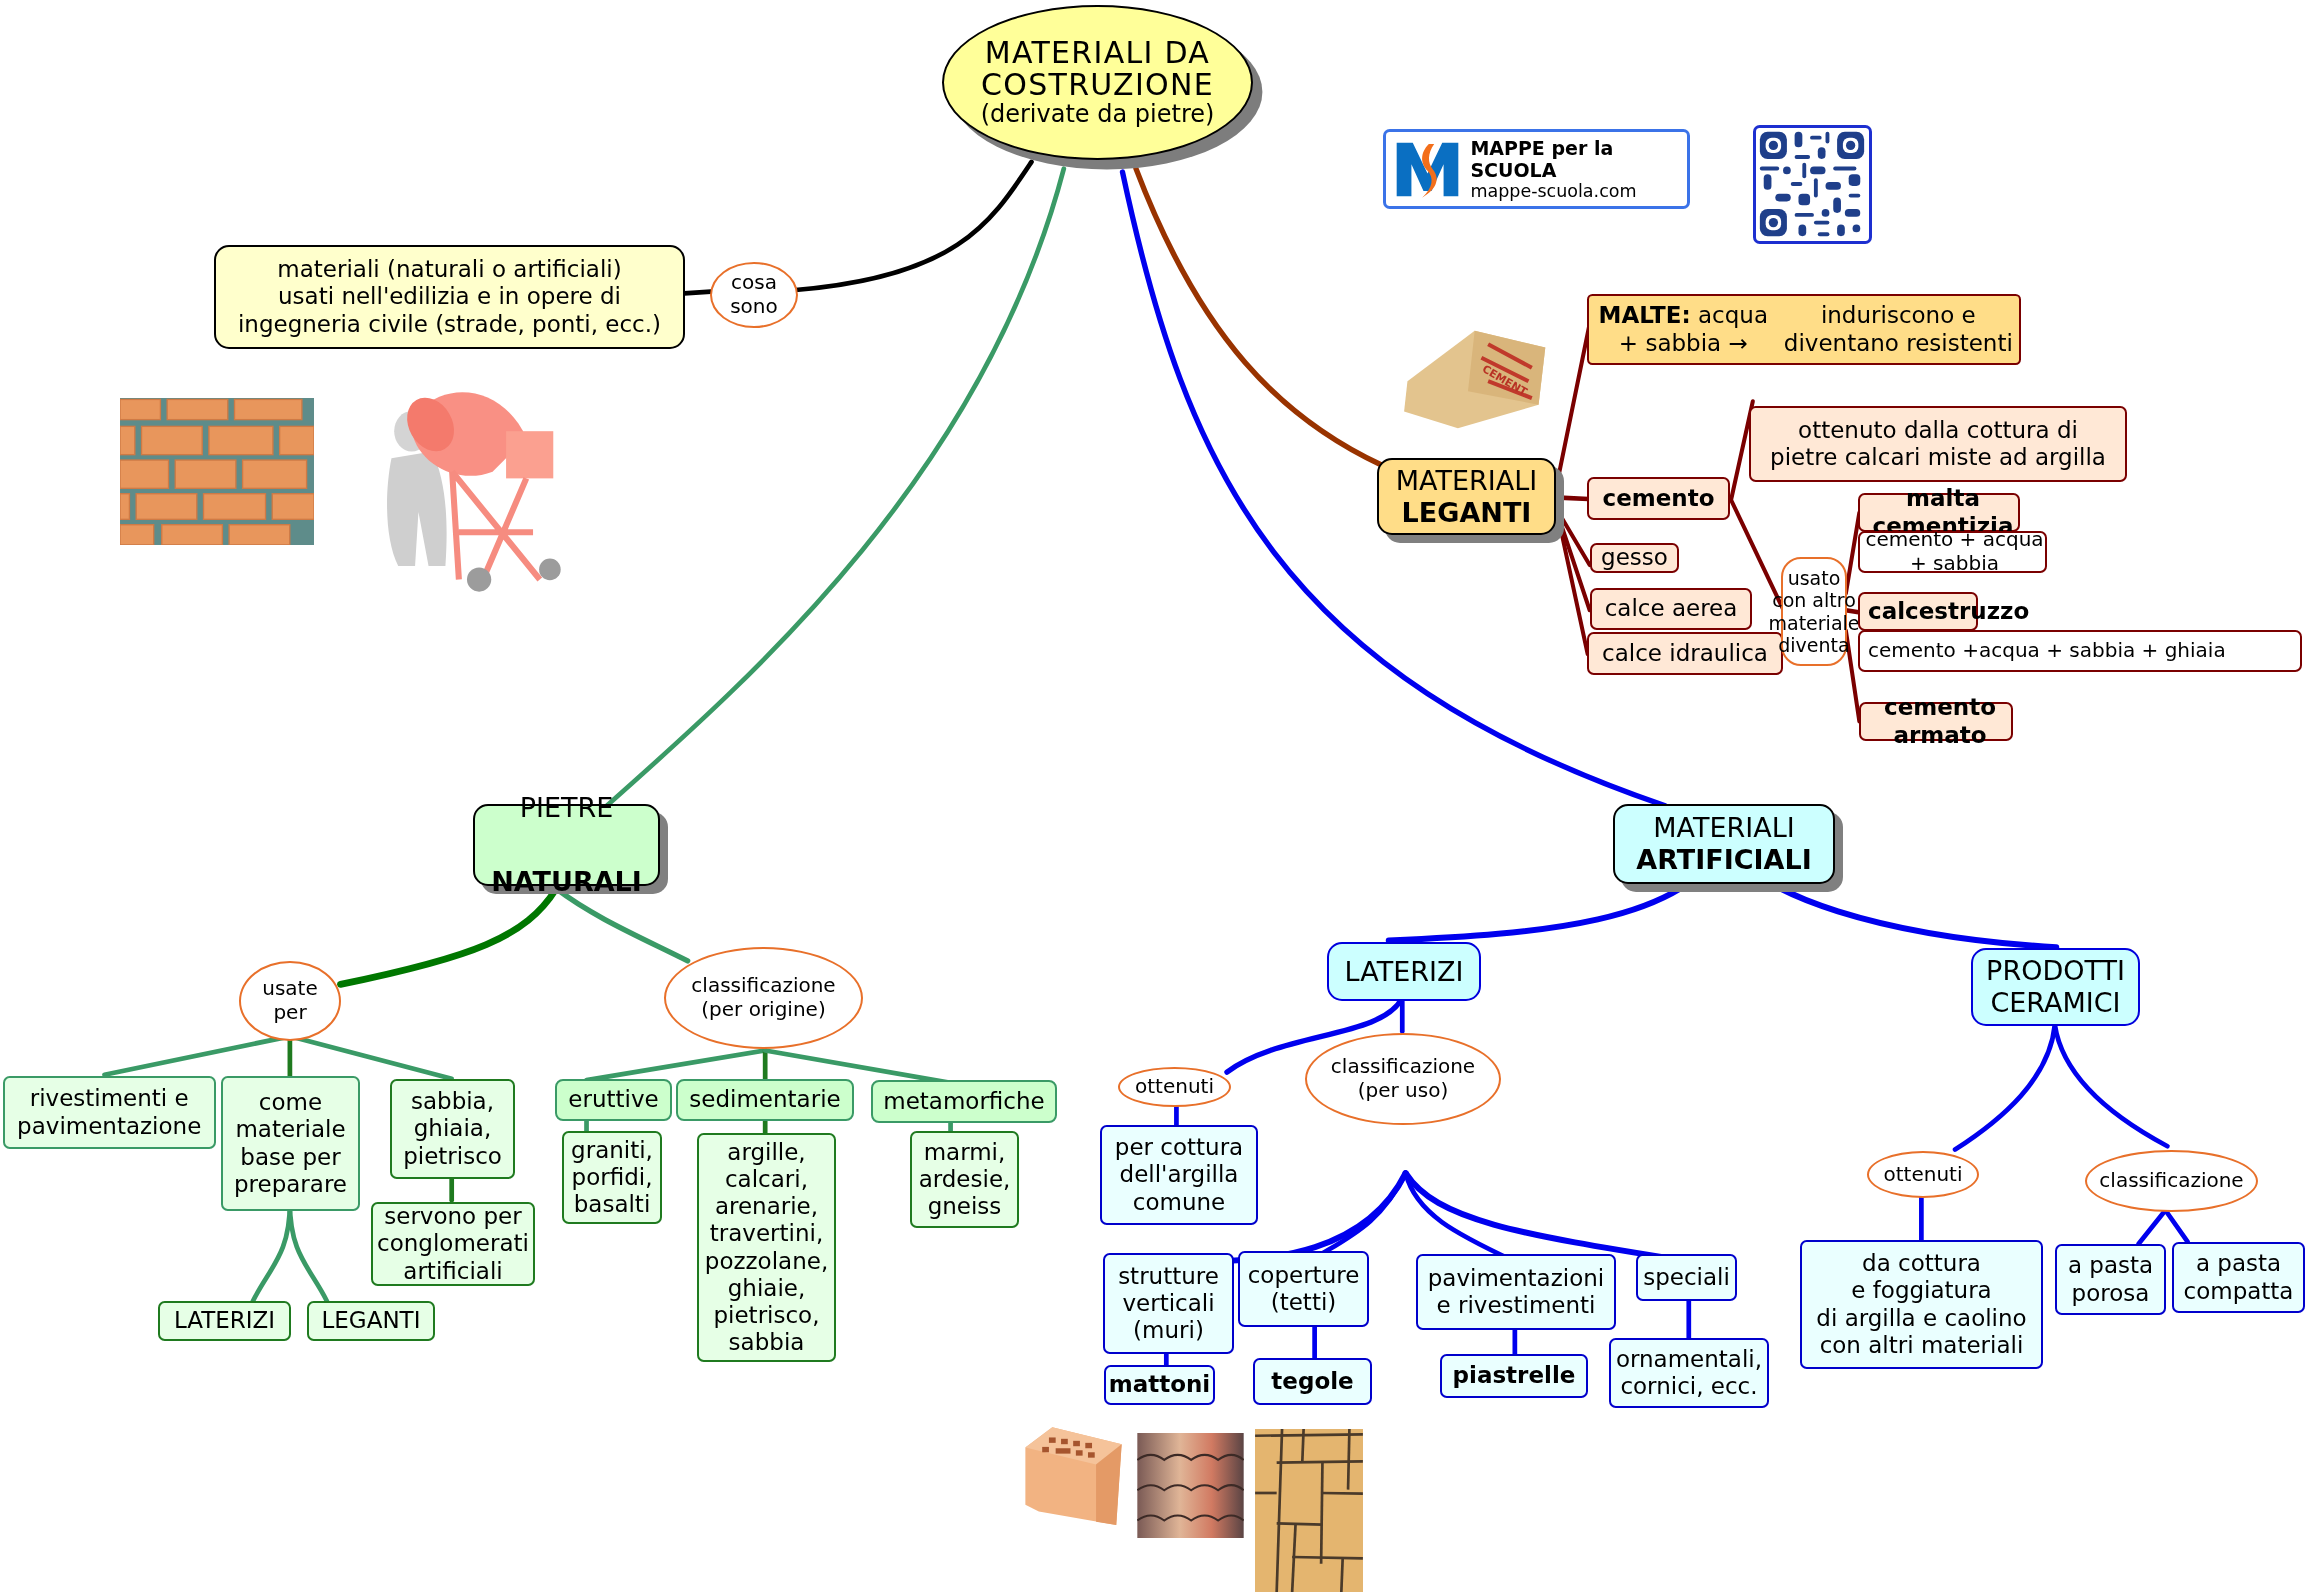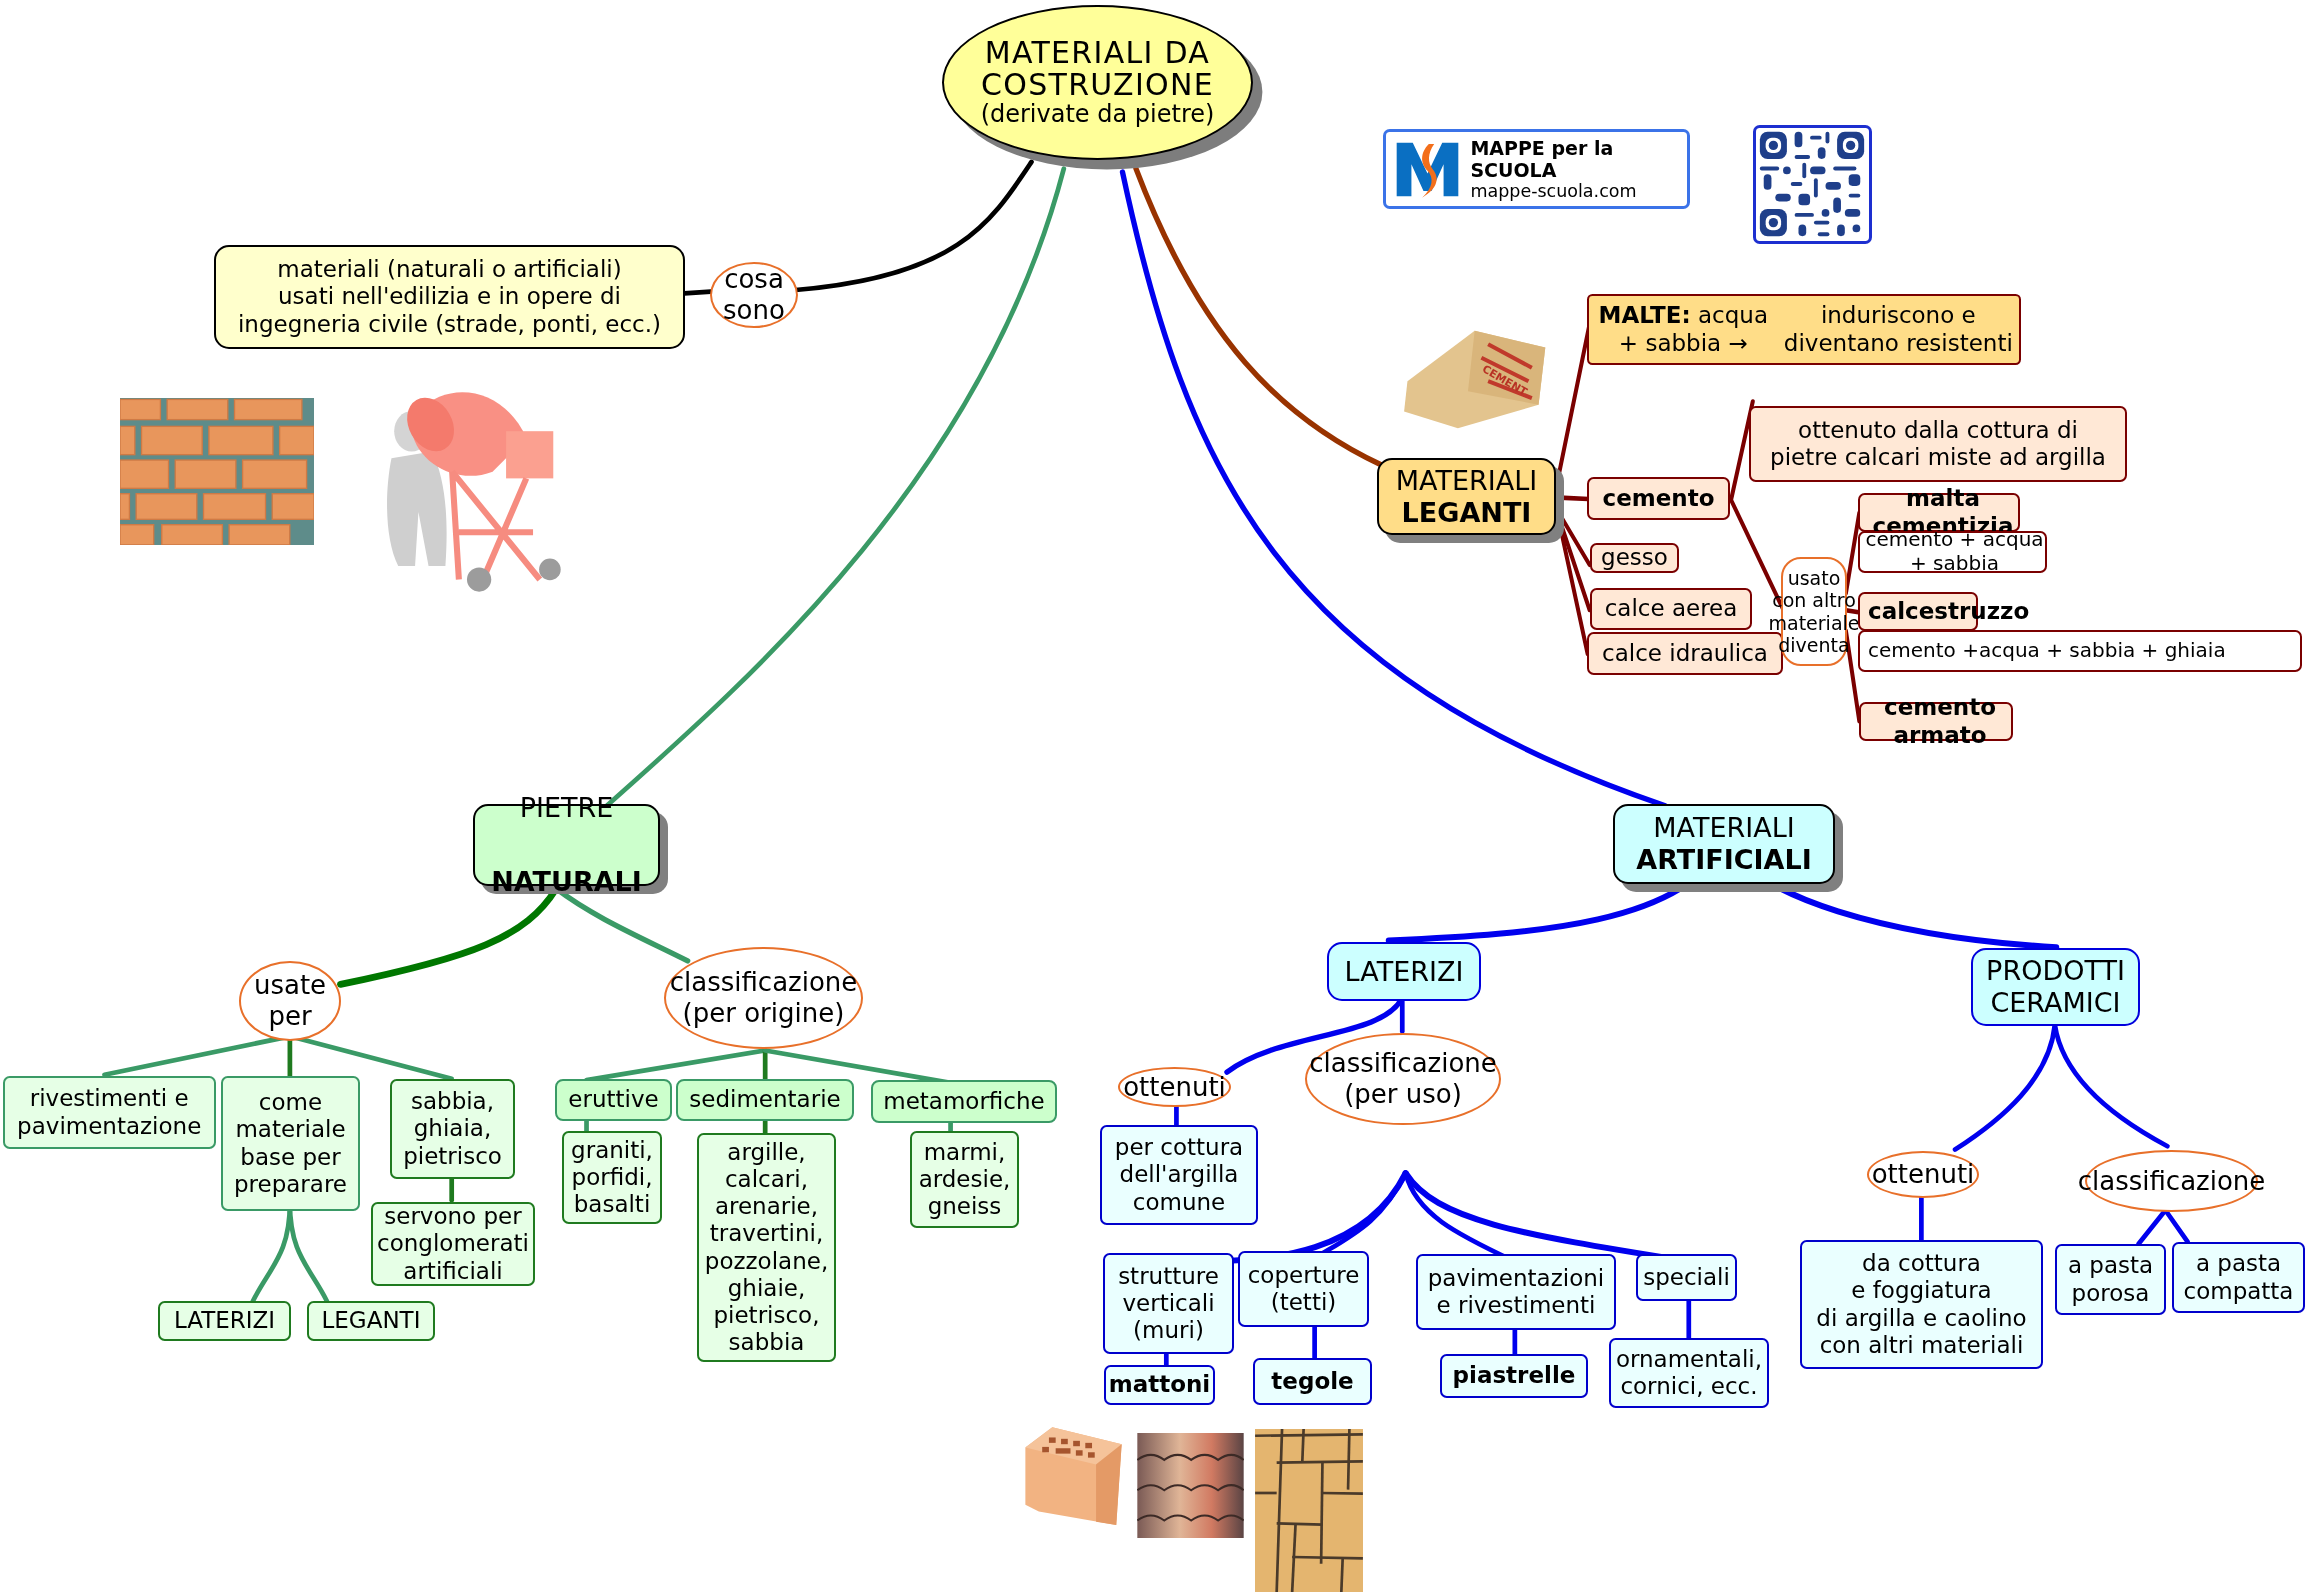--- a/index.html
+++ b/index.html
@@ -12,21 +12,21 @@
   .b { font-weight: bold; }
   .shadow { box-shadow: 8px 8px 0 #808080; }
 
   
   .root { border-radius: 50%; background: #ffff99; border: 2.7px solid #000;
           box-shadow: 9.4px 9.4px 0 #7d7d7d; font-size: 30px; flex-direction: column; }
   .root .t1 { letter-spacing: 1.3px; font-size: 30px; line-height: 1.05; }
   .root .t2 { font-size: 24px; }
 
   
-  .oval { border-radius: 50%; background: #fff; border: 2px solid #e8702a; font-size: 26px; }
+  .oval { border-radius: 50%; background: #fff; border: 2px solid #e8702a; font-size: 20px; }
 
   
   .def { background: #ffffcc; border: 2.7px solid #000; border-radius: 15px; font-size: 23px; }
 
   
   .g-main { background: #ccffcc; border: 2.7px solid #000; border-radius: 15px; font-size: 27px; flex-direction: column; }
   .g-box { background: #e6ffe6; border: 2px solid #3a9a66; border-radius: 6.7px; font-size: 23px; }
   .g-box2 { background: #e6ffe6; border: 2px solid #1f7a1f; border-radius: 6.7px; font-size: 23px; }
   .g-cat { background: #ccffcc; border: 2px solid #3a9a66; border-radius: 8px; font-size: 23px; }
 

